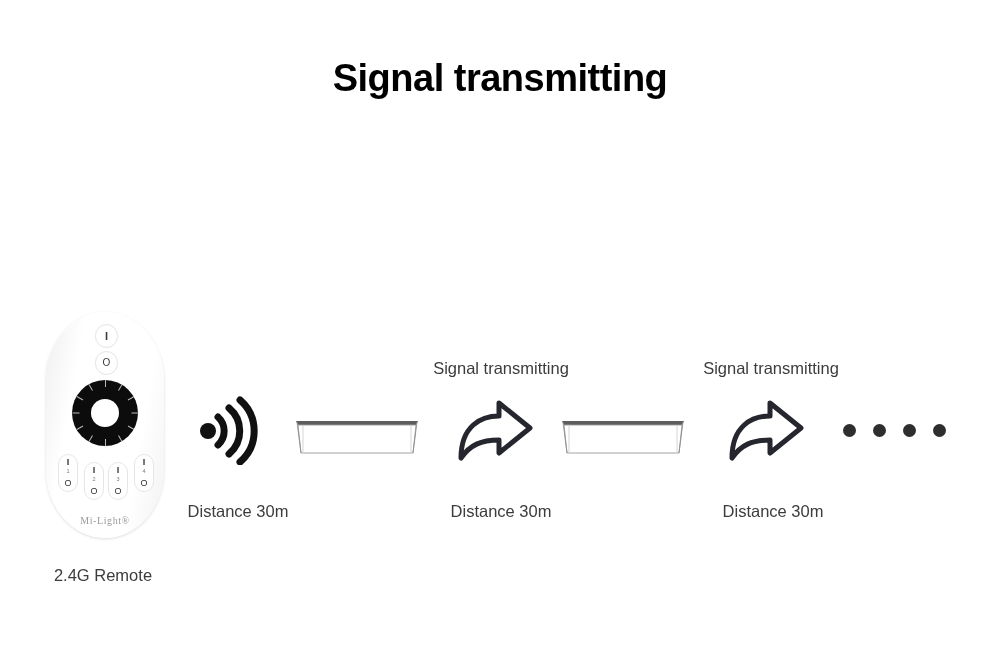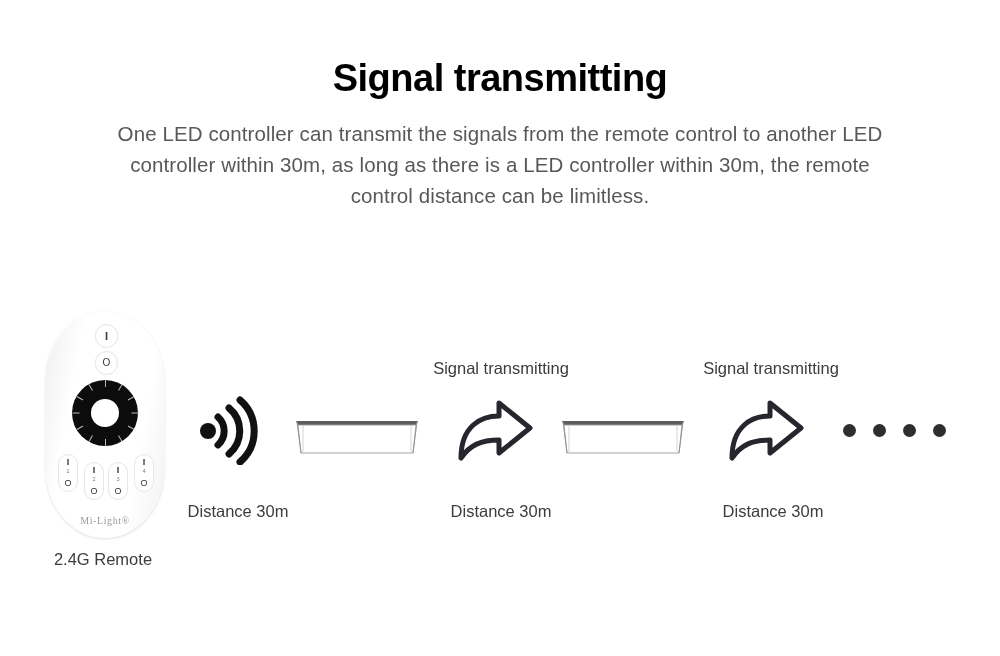--- a/index.html
+++ b/index.html
@@ -166,21 +166,21 @@
     bottom: 12px;
     text-align: center;
     font-family: "Liberation Serif", serif;
     font-size: 10px;
     letter-spacing: 0.6px;
     color: #9a9a9a;
   }
   .remote-caption {
     position: absolute;
     left: 0;
-    top: 238px;
+    top: 254px;
     width: 130px;
     text-align: center;
     font-size: 16.5px;
     color: #3c3c3c;
   }
 
   
   .flow-item {
     position: absolute;
   }
@@ -229,21 +229,20 @@
     height: 13px;
     border-radius: 50%;
     background: #2e2e2e;
   }
 </style>
 </head>
 <body>
 
 <div class="header">
   <h1 class="page-title">Signal transmitting</h1>
-  <p class="page-desc">One LED controller can transmit the signals from the remote control to another LED controller within 30m, as long as there is a LED controller within 30m, the remote control distance can be limitless.</p>
 </div>
 
 <div class="diagram">
 
   <div class="remote-wrap">
     <div class="remote-body">
 
       <div class="btn-oval btn-power-on">I</div>
       <div class="btn-oval btn-power-off">O</div>
 

